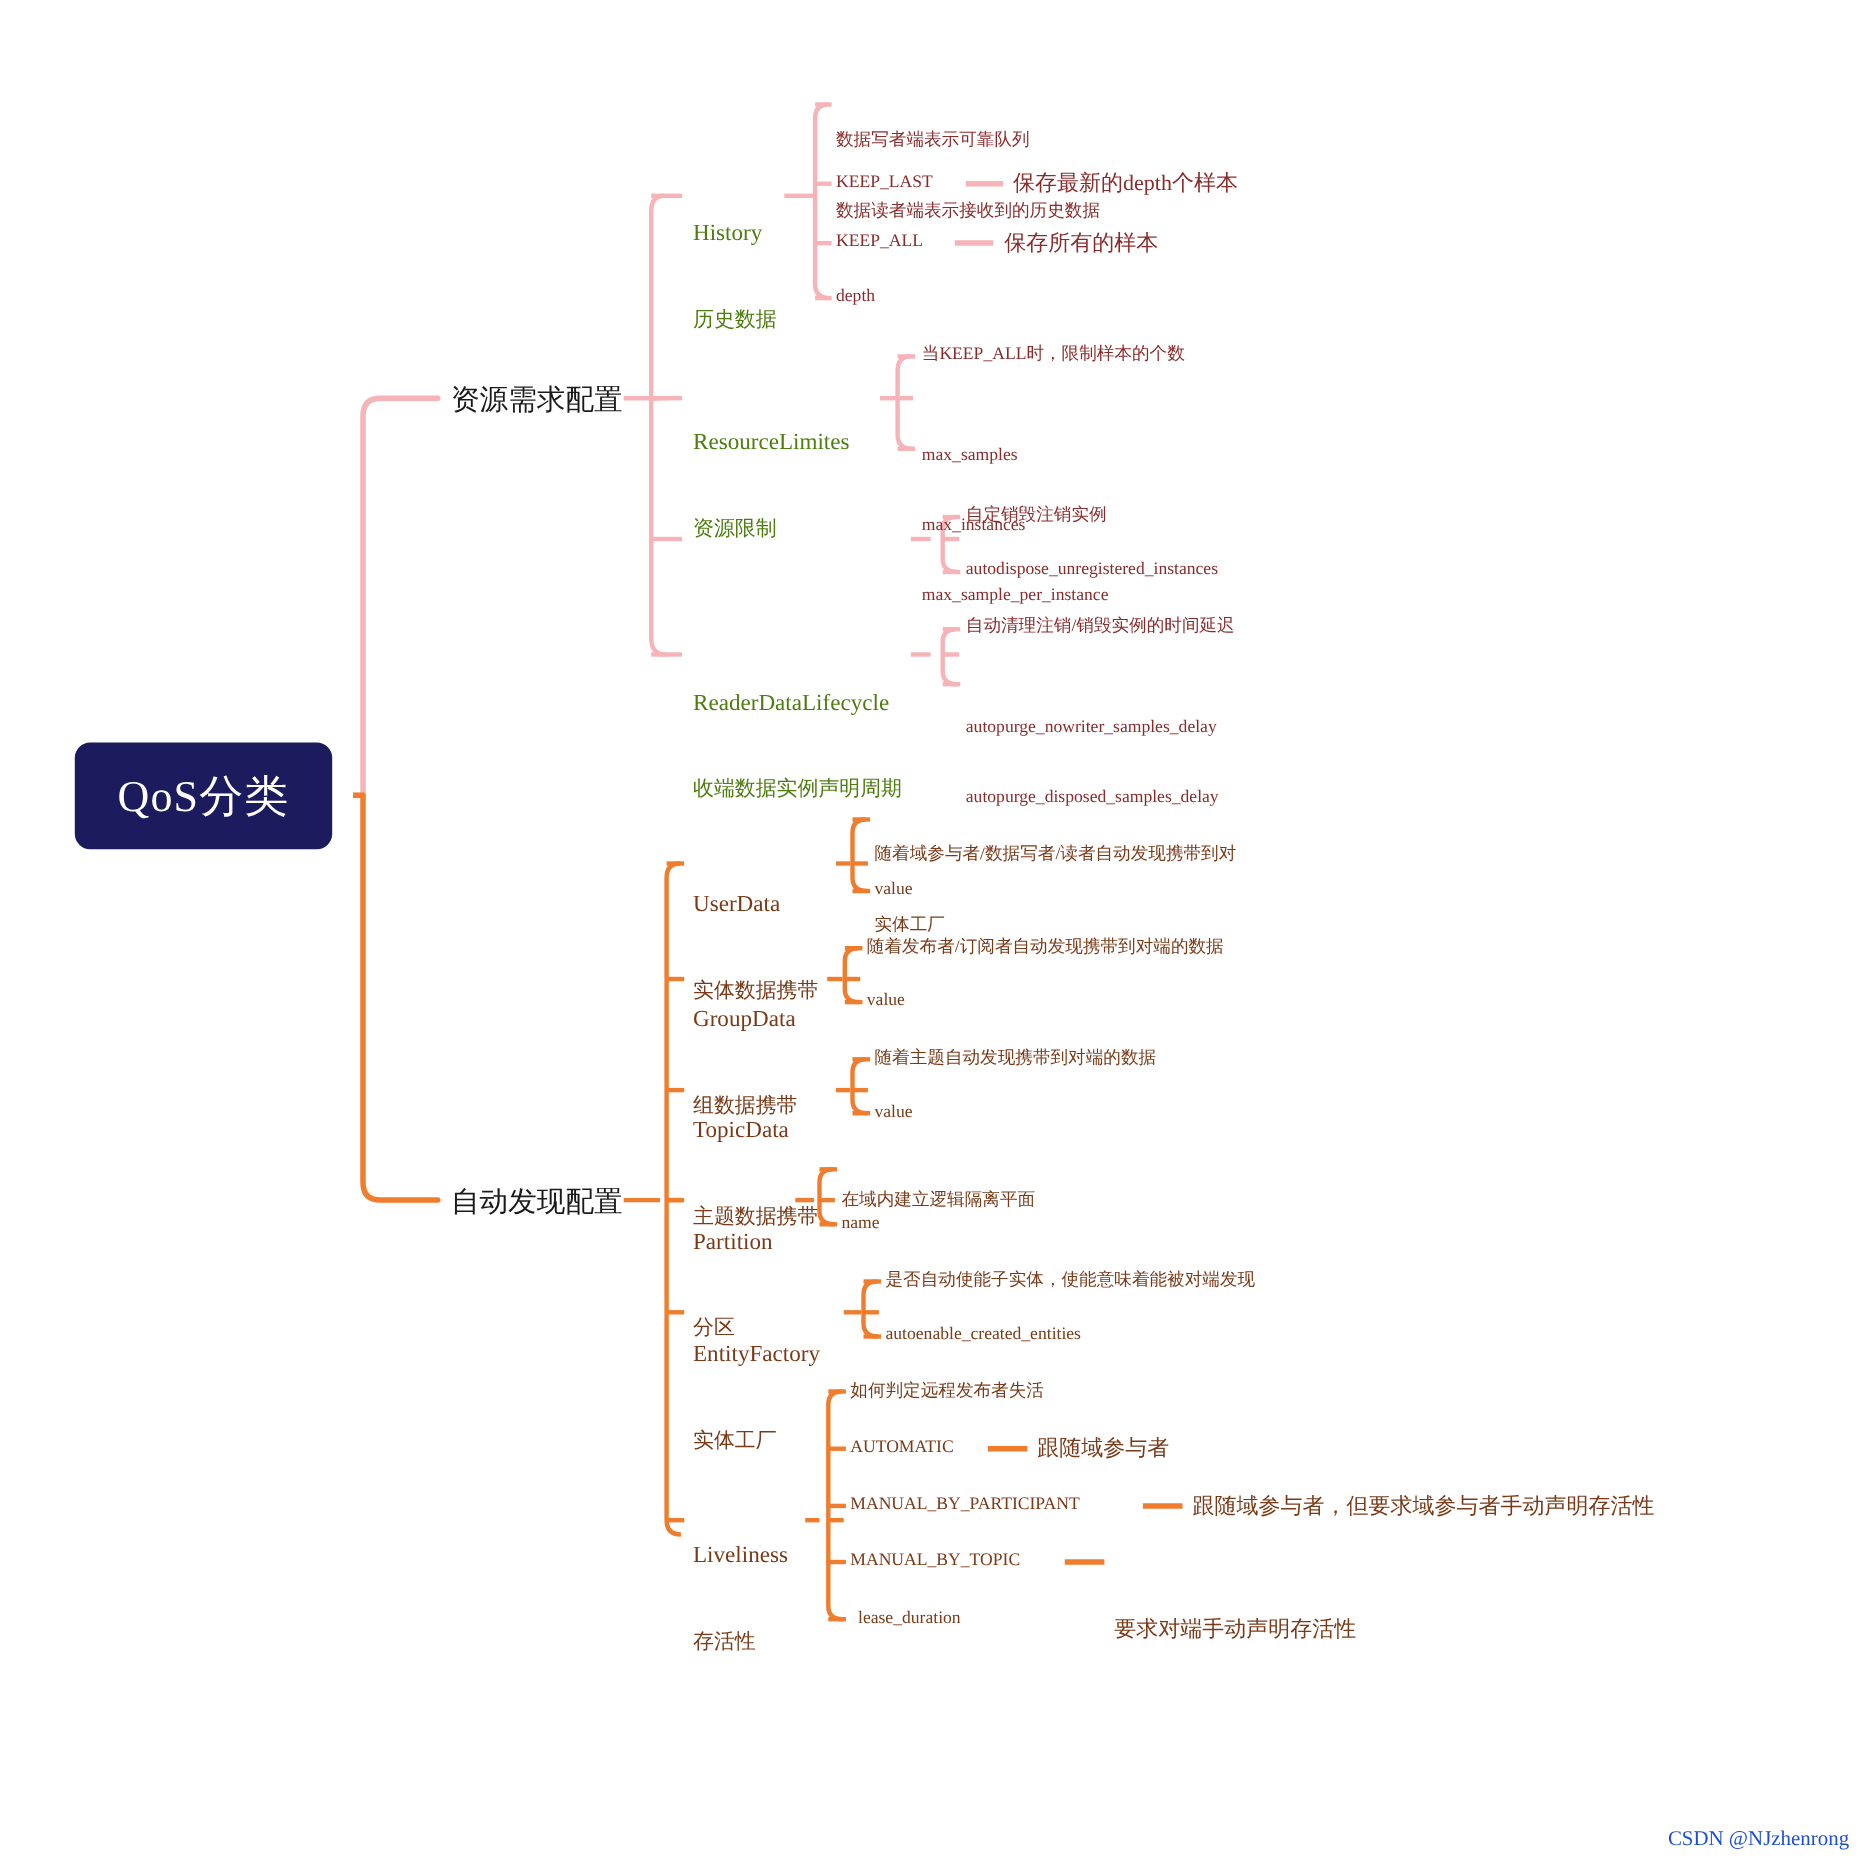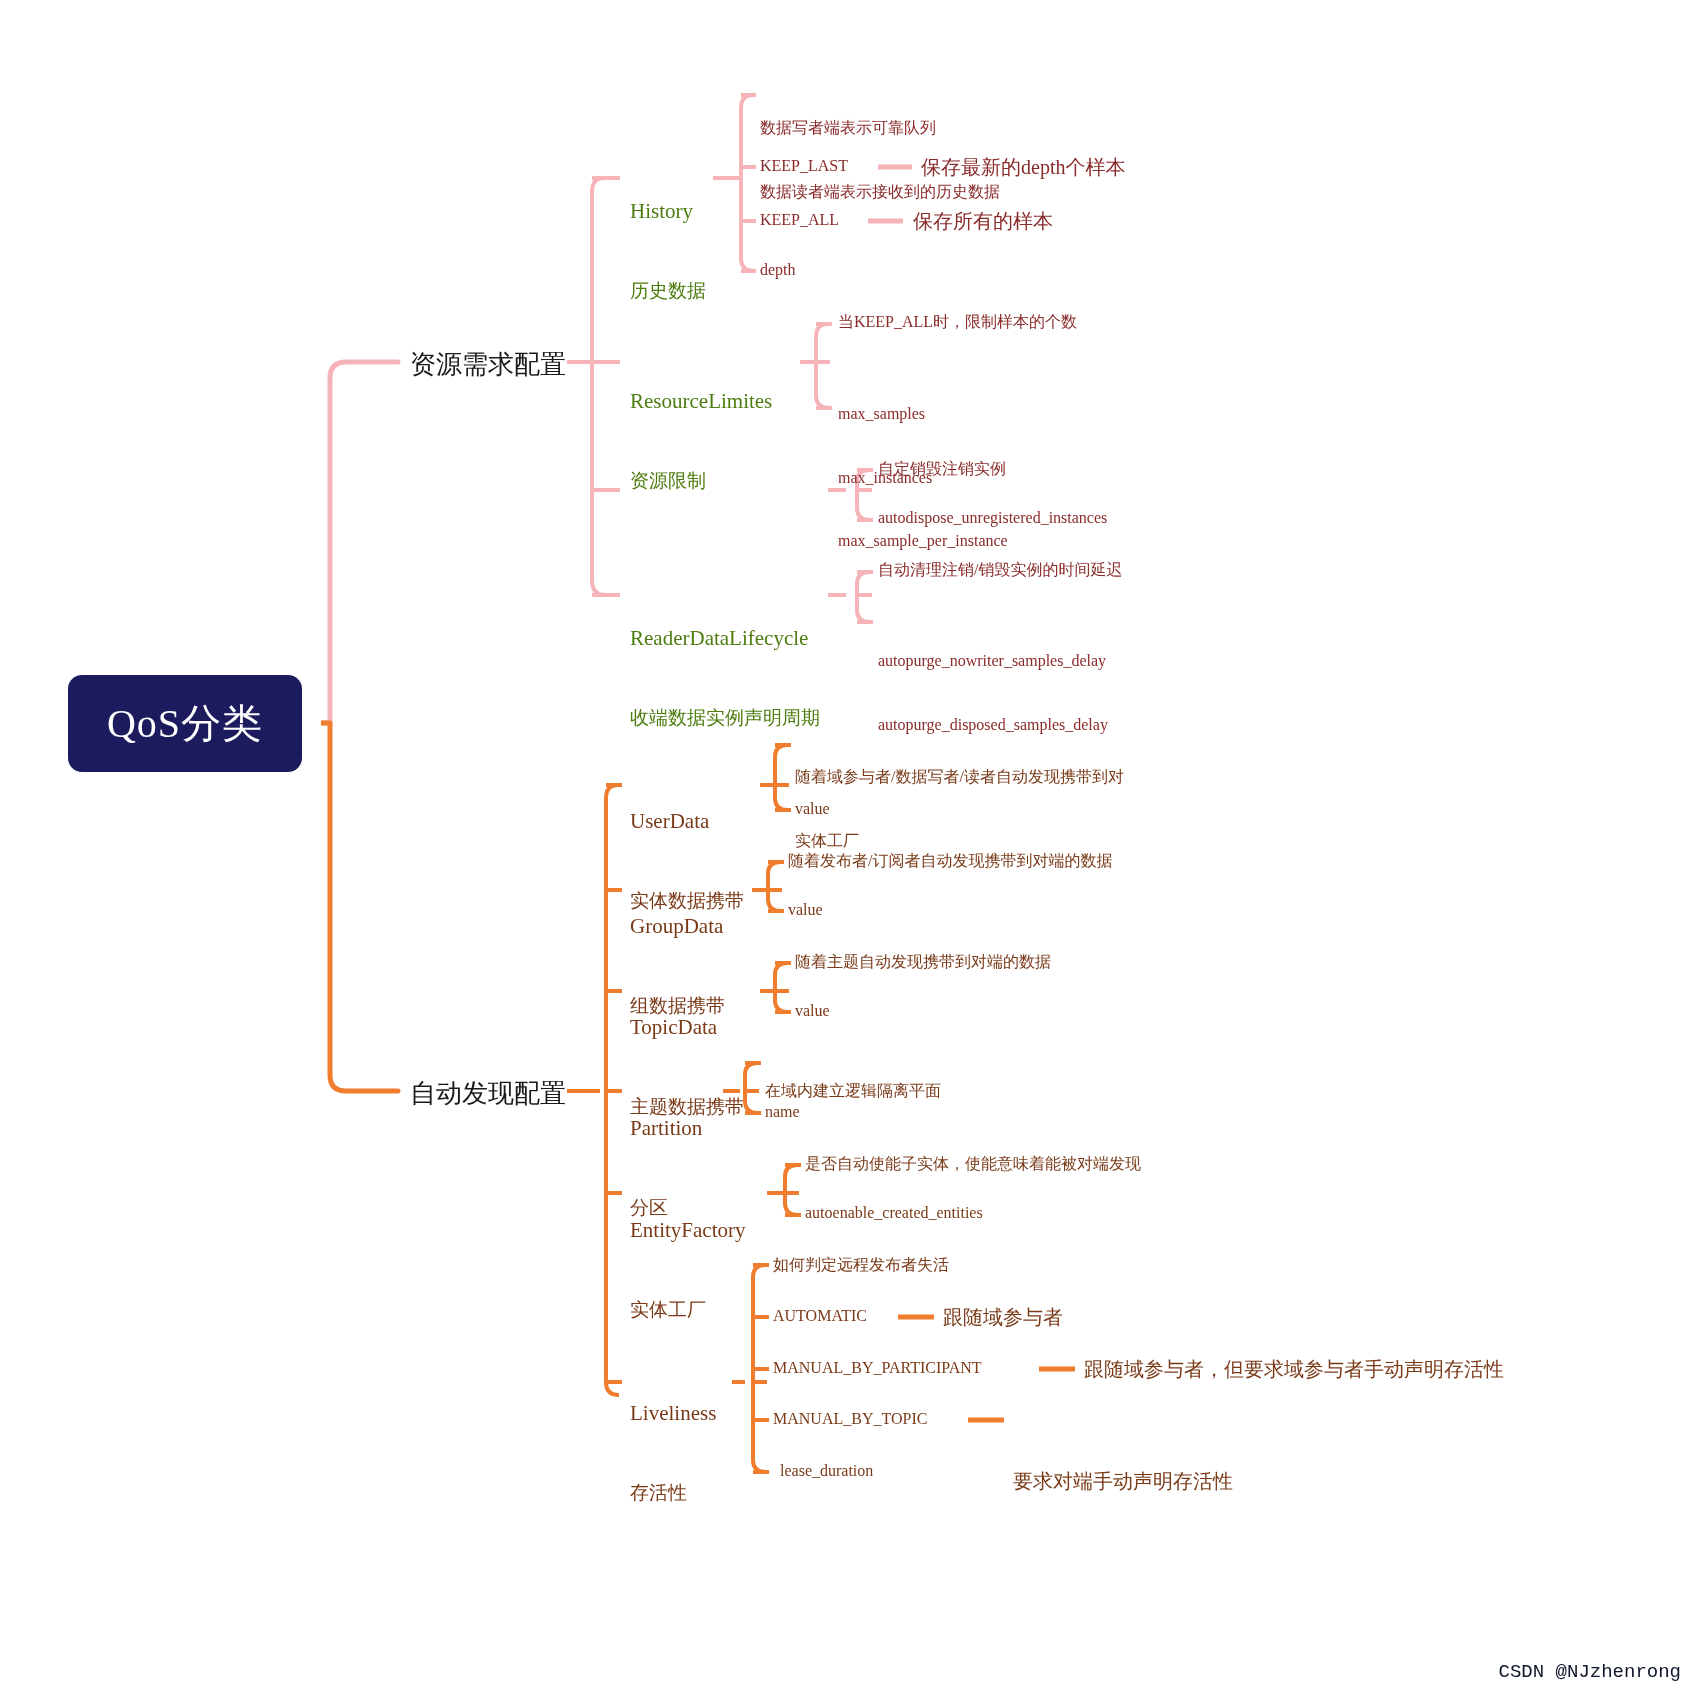--- a/index.html
+++ b/index.html
@@ -76,22 +76,22 @@
     font-size: 20px;
   }
   .lvl4.pink { color: #8a2b2b; }
   .lvl4.orange { color: #7a3a18; }
   
   #watermark {
     position: absolute;
     right: 18px;
     bottom: 12px;
     font-size: 19px;
-    color: #0f172a;
-    font-family: Liberation Mono, monospace;
+    color: #1d4ed8;
+    font-family: Liberation Serif, serif;
   }
 </style>
 </head>
 <body>
 
 <div id="canvas">
 
   <svg id="wires" viewBox="0 0 1699 1695" xmlns="http://www.w3.org/2000/svg">
 
     <path d="M 321 723 H 330" stroke="#f6b3b8" stroke-width="5" fill="none"></path>

